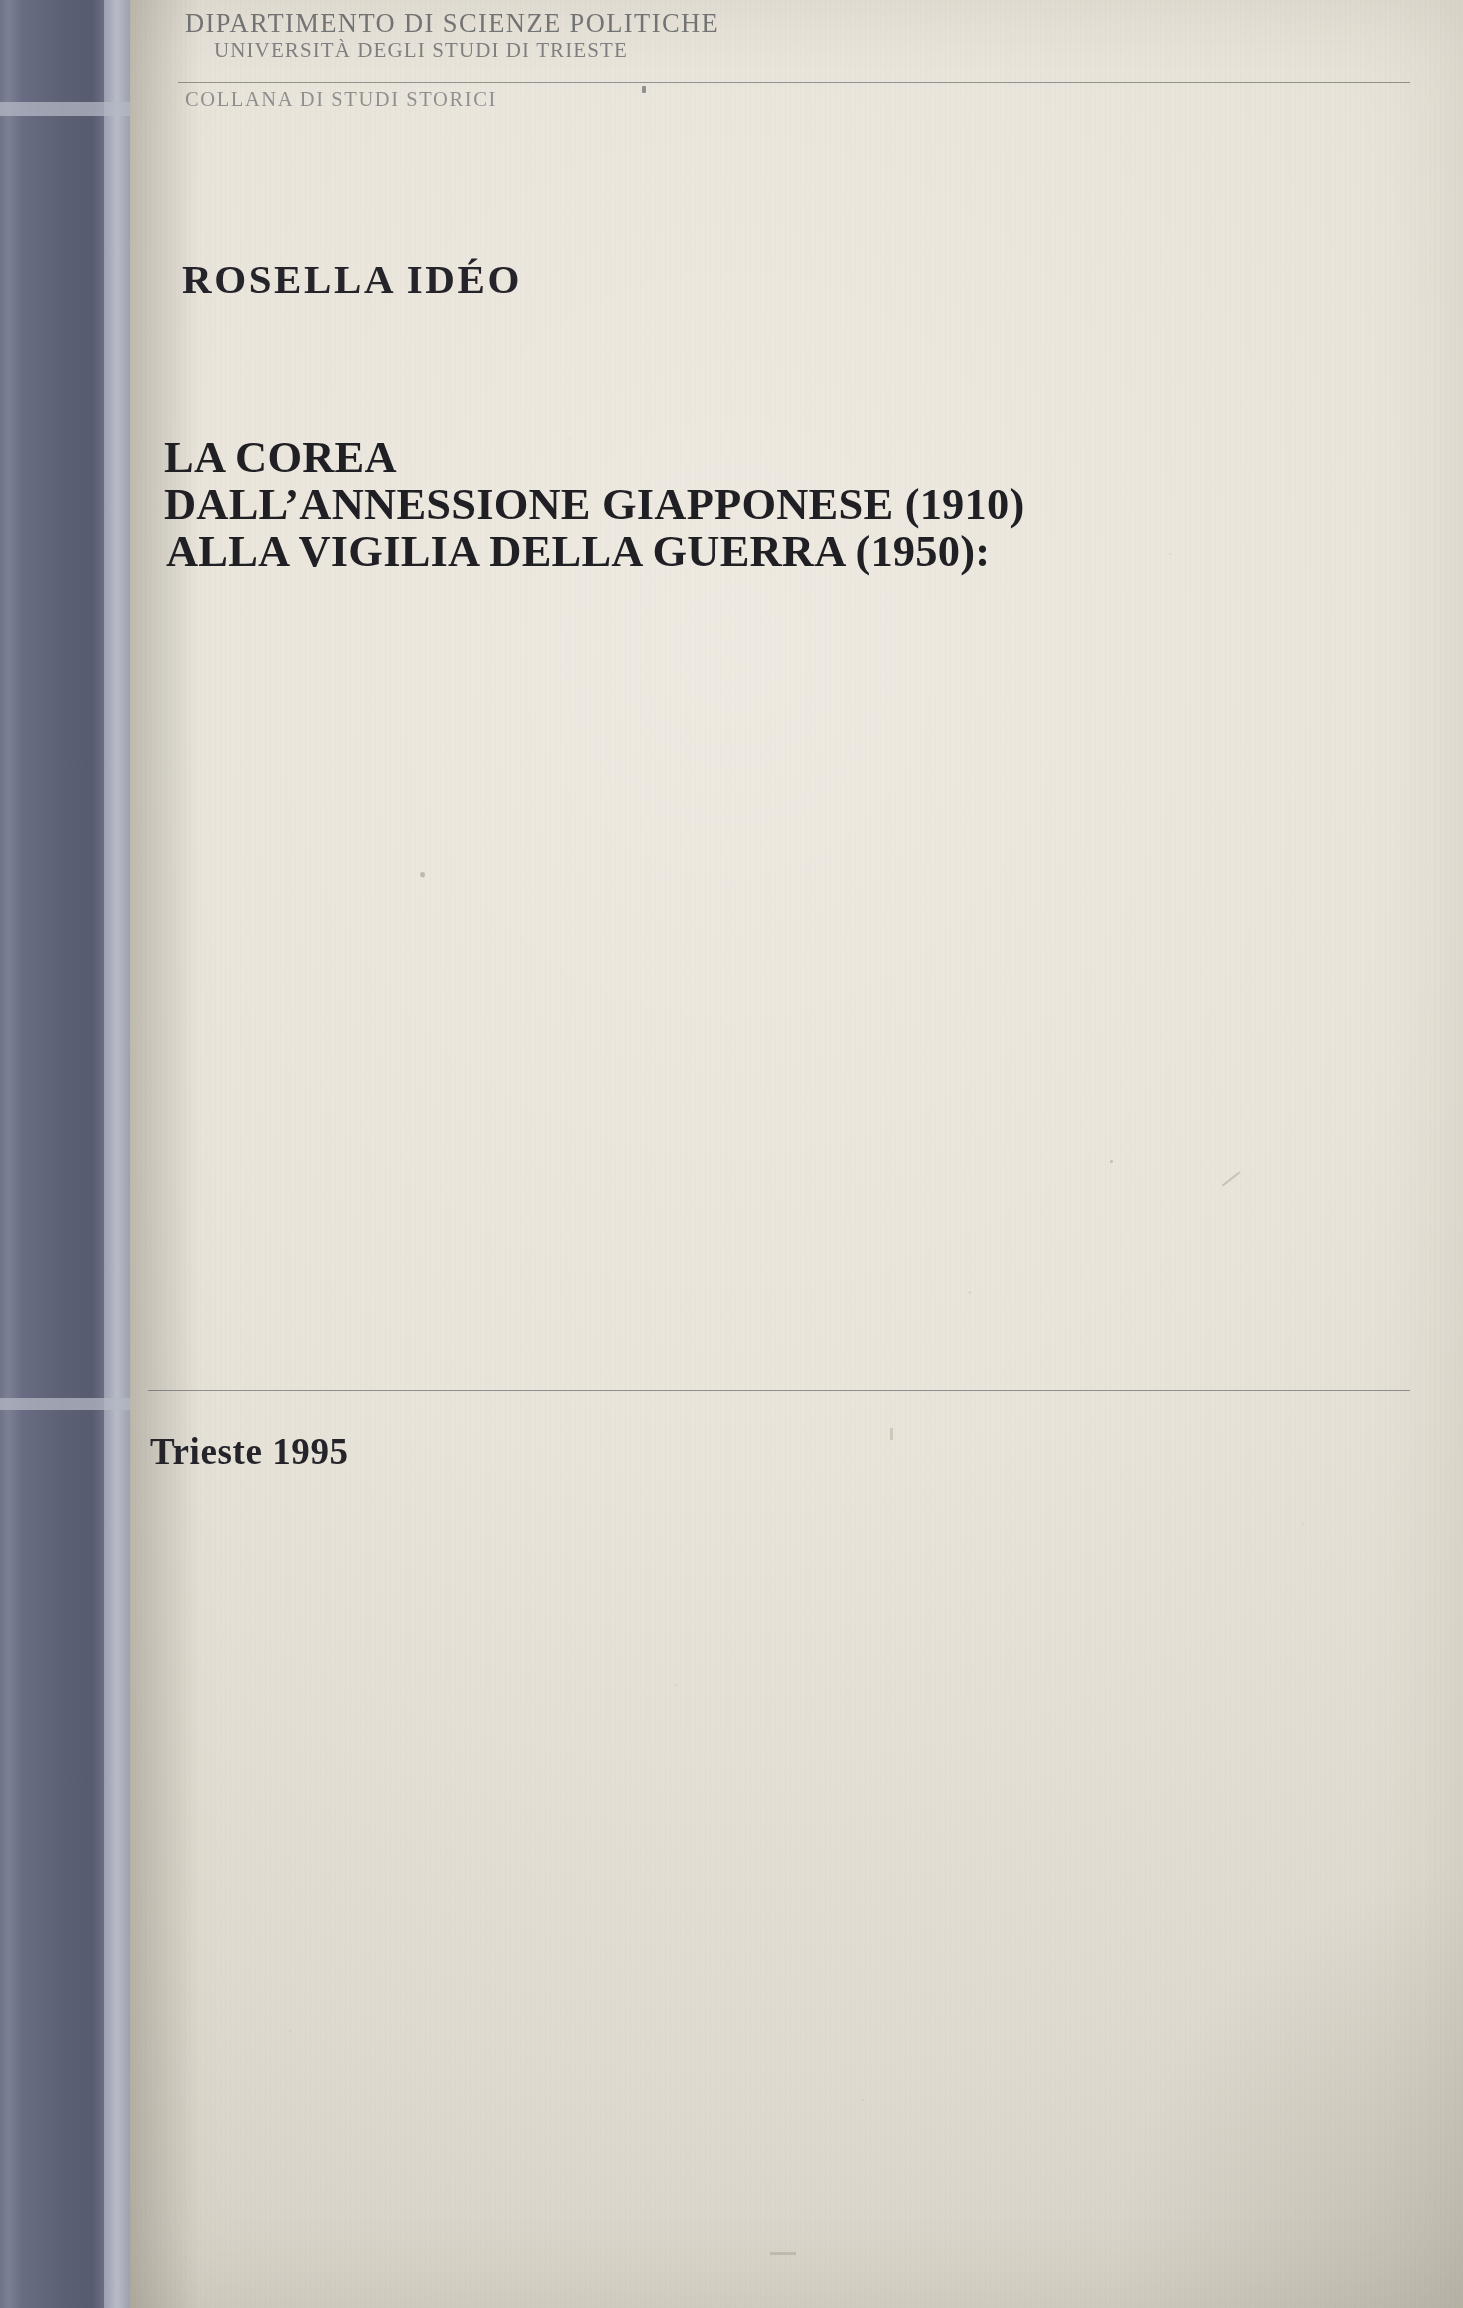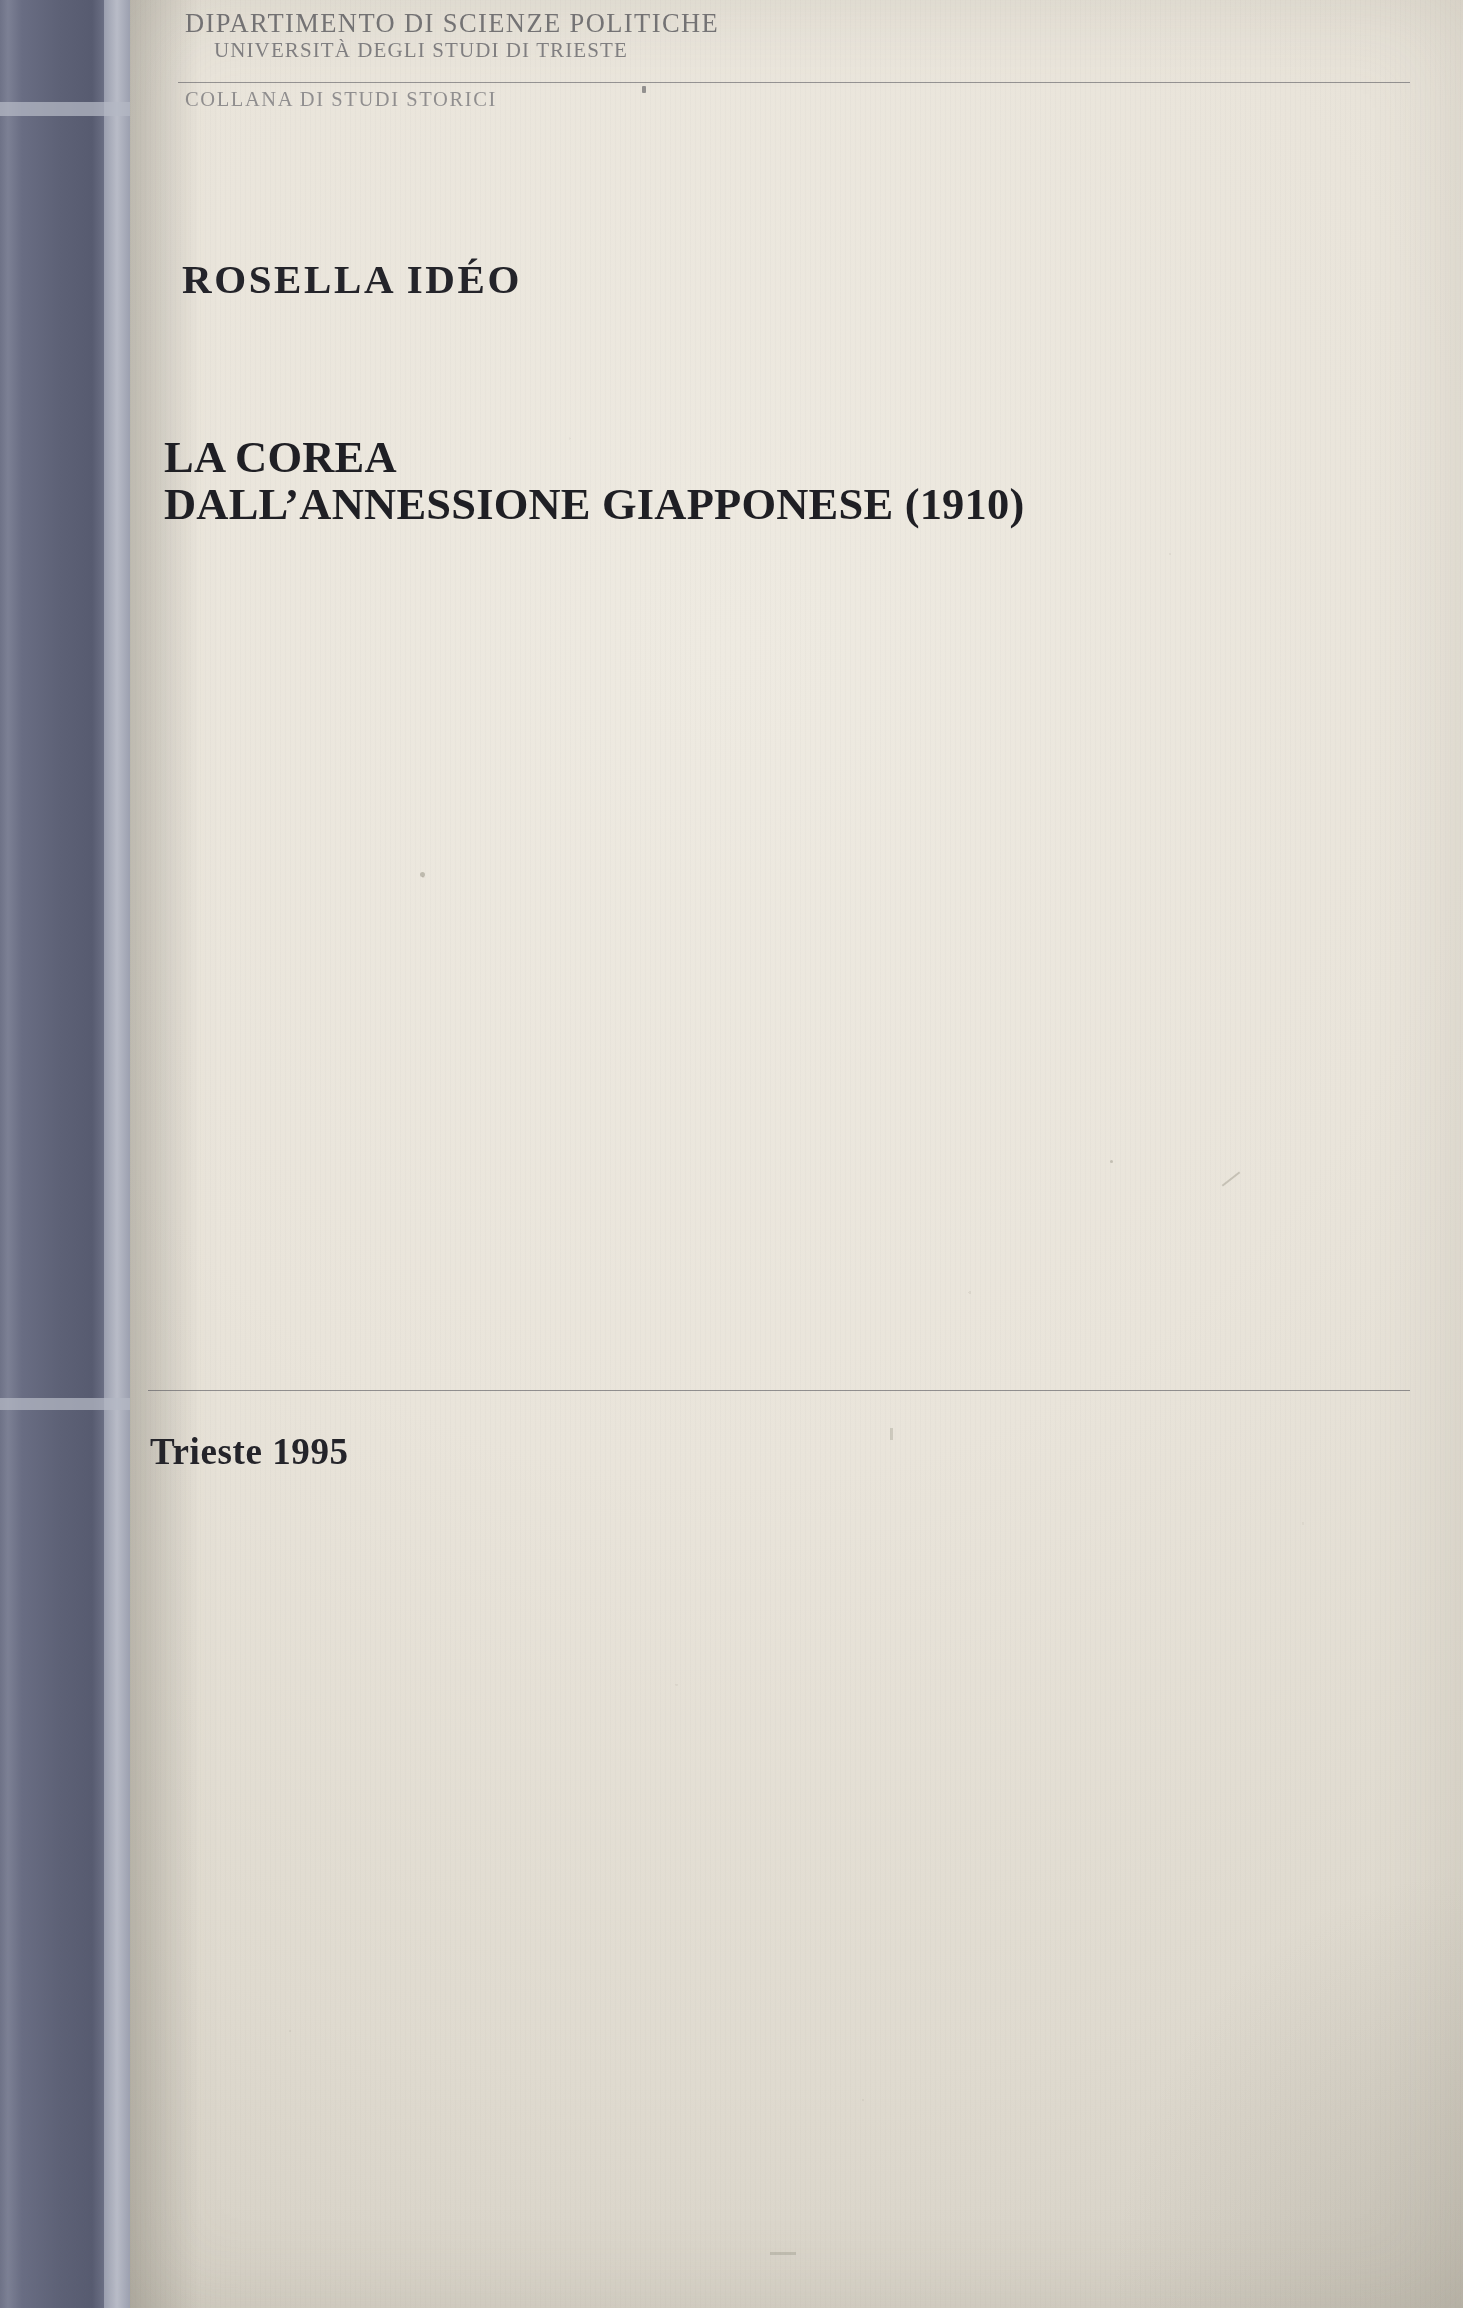--- a/index.html
+++ b/index.html
@@ -249,20 +249,21 @@
 
       <div id="collana">COLLANA DI STUDI STORICI</div>
 
       <div id="speck-mark"></div>
 
       <div id="author">ROSELLA IDÉO</div>
 
       <div id="title">
         <div class="line line-1">LA COREA</div>
         <div class="line line-2">DALL’ANNESSIONE GIAPPONESE (1910)</div>
+        <div class="line line-3">ALLA VIGILIA DELLA GUERRA (1950):</div>
       </div>
 
       <div id="rule-bottom"></div>
 
       <div id="place-year">Trieste 1995</div>
 
       <div class="mark" id="m1"></div>
       <div class="mark" id="m2"></div>
       <div class="mark" id="m3"></div>
       <div class="mark" id="m4"></div>

